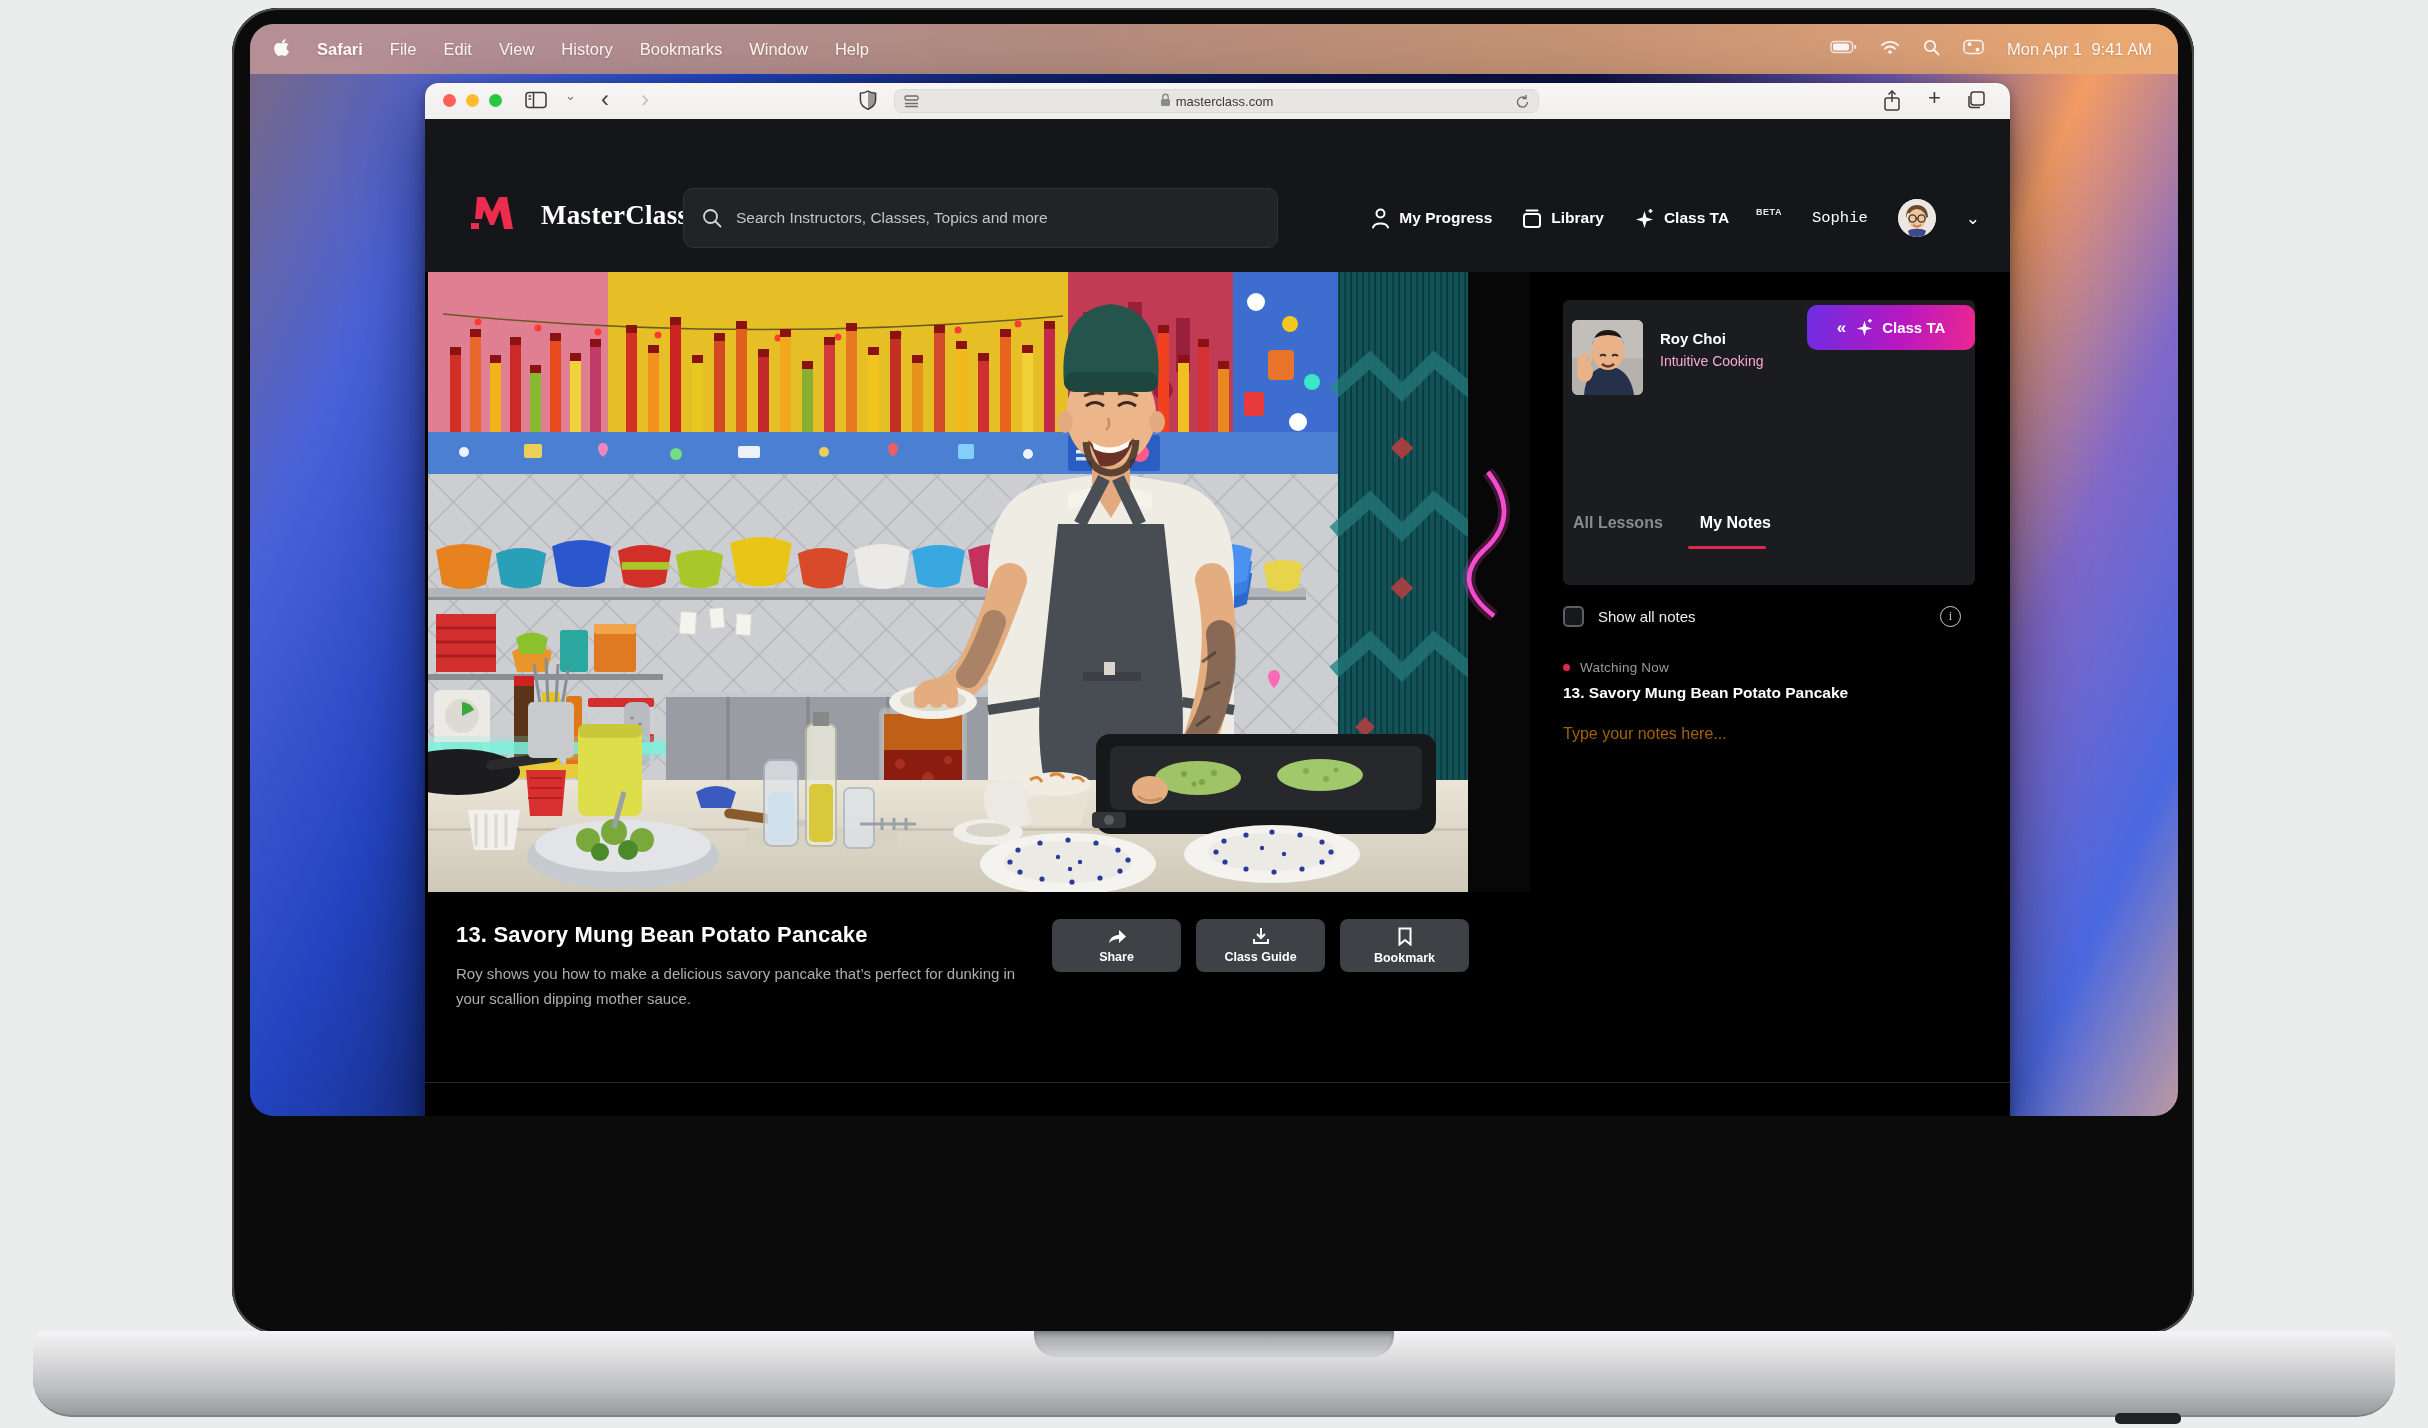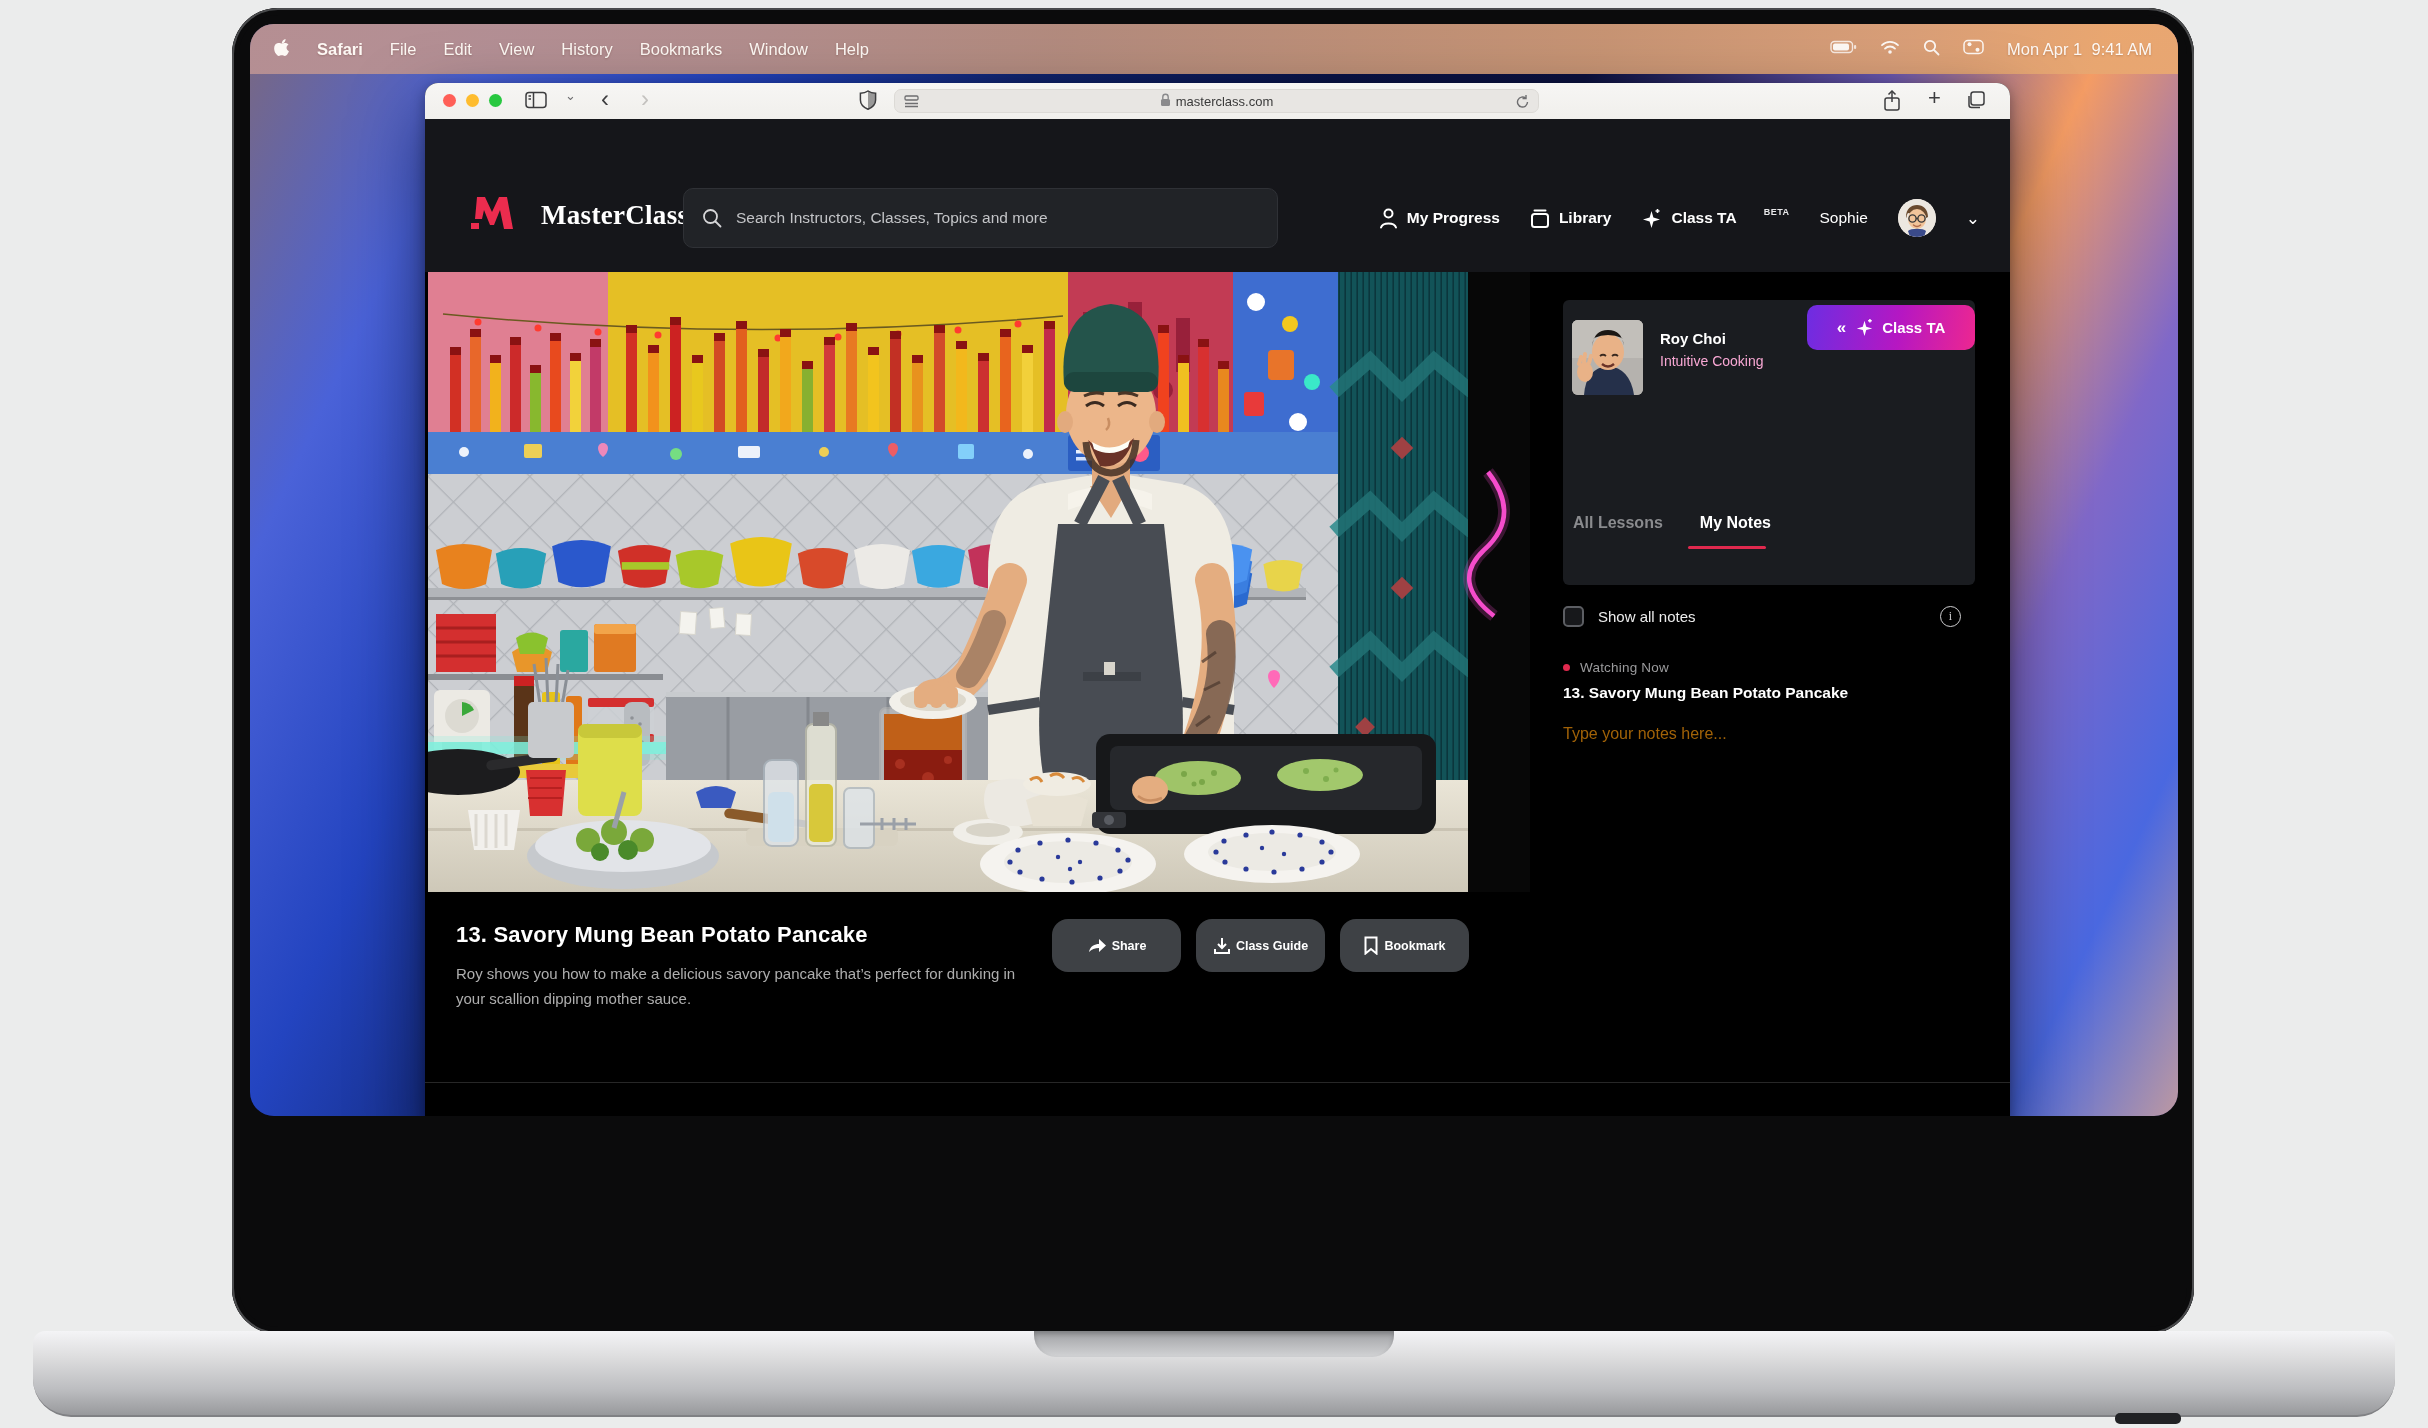--- a/index.html
+++ b/index.html
@@ -56,22 +56,22 @@
   .avatar{width:38px;height:38px;border-radius:50%;background:#e9e5df;overflow:hidden;}
   .chev{font-size:17px;color:#fff;line-height:1;}
 
   
   .page{left:0;top:189px;width:1585px;height:867px;background:#000;}
   .video{left:3px;top:0;width:1102px;height:620px;background:#101010;overflow:hidden;cursor:pointer;}
   .lesson-info{left:31px;top:650px;width:560px;color:#fff;}
   .lesson-title{font-size:22px;font-weight:bold;letter-spacing:.2px;}
   .lesson-desc{margin-top:13px;font-size:15px;line-height:1.68;color:#aeaeae;}
   .actions{left:627px;top:647px;display:flex;gap:15px;}
-  .act-btn{width:129px;height:53px;border-radius:16px;background:#3e4145;color:#fff;display:flex;
-      flex-direction:row;align-items:center;justify-content:center;gap:5px;cursor:pointer;}
+  .act-btn{width:129px;height:53px;border-radius:8px;background:#3e4145;color:#fff;display:flex;
+      flex-direction:column;align-items:center;justify-content:center;gap:5px;cursor:pointer;}
   .act-btn span{font-size:12.5px;font-weight:bold;}
   .divider{left:0;top:810px;width:1585px;height:1px;background:#272727;}
 
   
   .sidebar{left:1138px;top:28px;width:412px;color:#fff;}
   .ta-card{position:relative;width:412px;height:285px;background:#1a1c20;border-radius:6px;}
   .thumb{position:absolute;left:9px;top:20px;width:71px;height:75px;border-radius:6px;overflow:hidden;background:#a9a6a2;}
   .inst-name{position:absolute;left:97px;top:30px;font-size:15px;font-weight:bold;}
   .inst-class{position:absolute;left:97px;top:53px;font-size:14px;color:#f9a8d4;}
   .ta-btn{position:absolute;left:244px;top:5px;width:168px;height:45px;border-radius:10px;cursor:pointer;
@@ -317,21 +317,21 @@
             <span>Library</span>
           </div>
           <div class="nav-item">
             <svg width="21" height="21" viewBox="0 0 21 21">
                 <path d="M10.5 3 L12.4 9.6 L19 11.5 L12.4 13.4 L10.5 20 L8.6 13.4 L2 11.5 L8.6 9.6 Z" fill="#fff"></path>
                 <path d="M16.5 1 v4 M14.5 3 h4" stroke="#fff" stroke-width="1.6"></path>
               </svg>
             <span>Class TA</span>
               <span class="beta">BETA</span>
           </div>
-          <span style="font-size:15.5px;">Sophie</span>
+          <span style="font-size:15.5px;font-family:Liberation Mono, monospace;">Sophie</span>
           <div class="avatar">
             <svg width="38" height="38" viewBox="0 0 38 38">
                 <circle cx="19" cy="19" r="19" fill="#ece7e0"></circle>
                 <path d="M8 18c0-8 5-12 11-12s11 4 11 12l-2 1c0-3-1.5-5-4-6-3 2-10 2-14 1-1 1-1.5 3-1.5 5z" fill="#6a4a2e"></path>
                 <ellipse cx="19" cy="20" rx="9" ry="10" fill="#f2c49a"></ellipse>
                 <circle cx="14.5" cy="19.5" r="3.6" fill="none" stroke="#3a3a3a" stroke-width="1.4"></circle>
                 <circle cx="23.5" cy="19.5" r="3.6" fill="none" stroke="#3a3a3a" stroke-width="1.4"></circle>
                 <line x1="18.1" y1="19.5" x2="19.9" y2="19.5" stroke="#3a3a3a" stroke-width="1.4"></line>
                 <path d="M15.5 26q3.5 3 7 0" fill="none" stroke="#b06a4a" stroke-width="1.5" stroke-linecap="round"></path>
                 <path d="M10 32c2.5-3 15.5-3 18 0l-2 6H12z" fill="#3a4a8a"></path>

